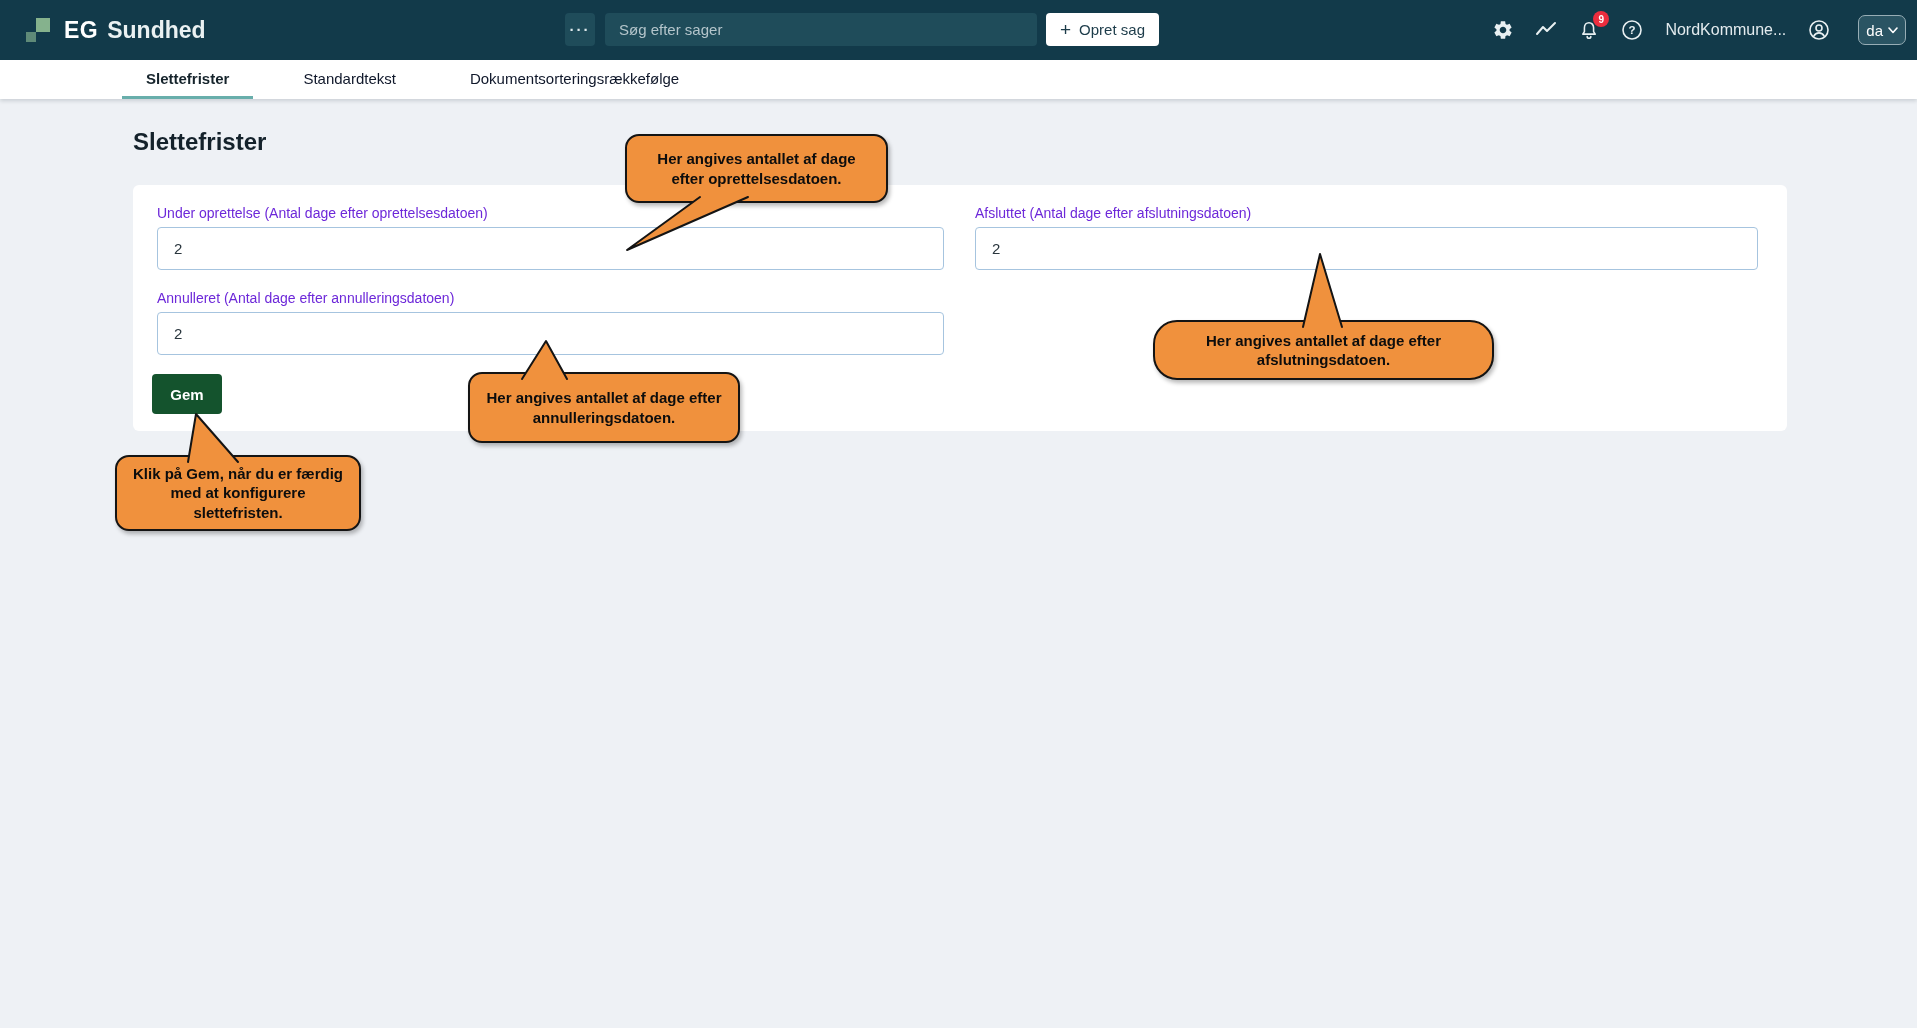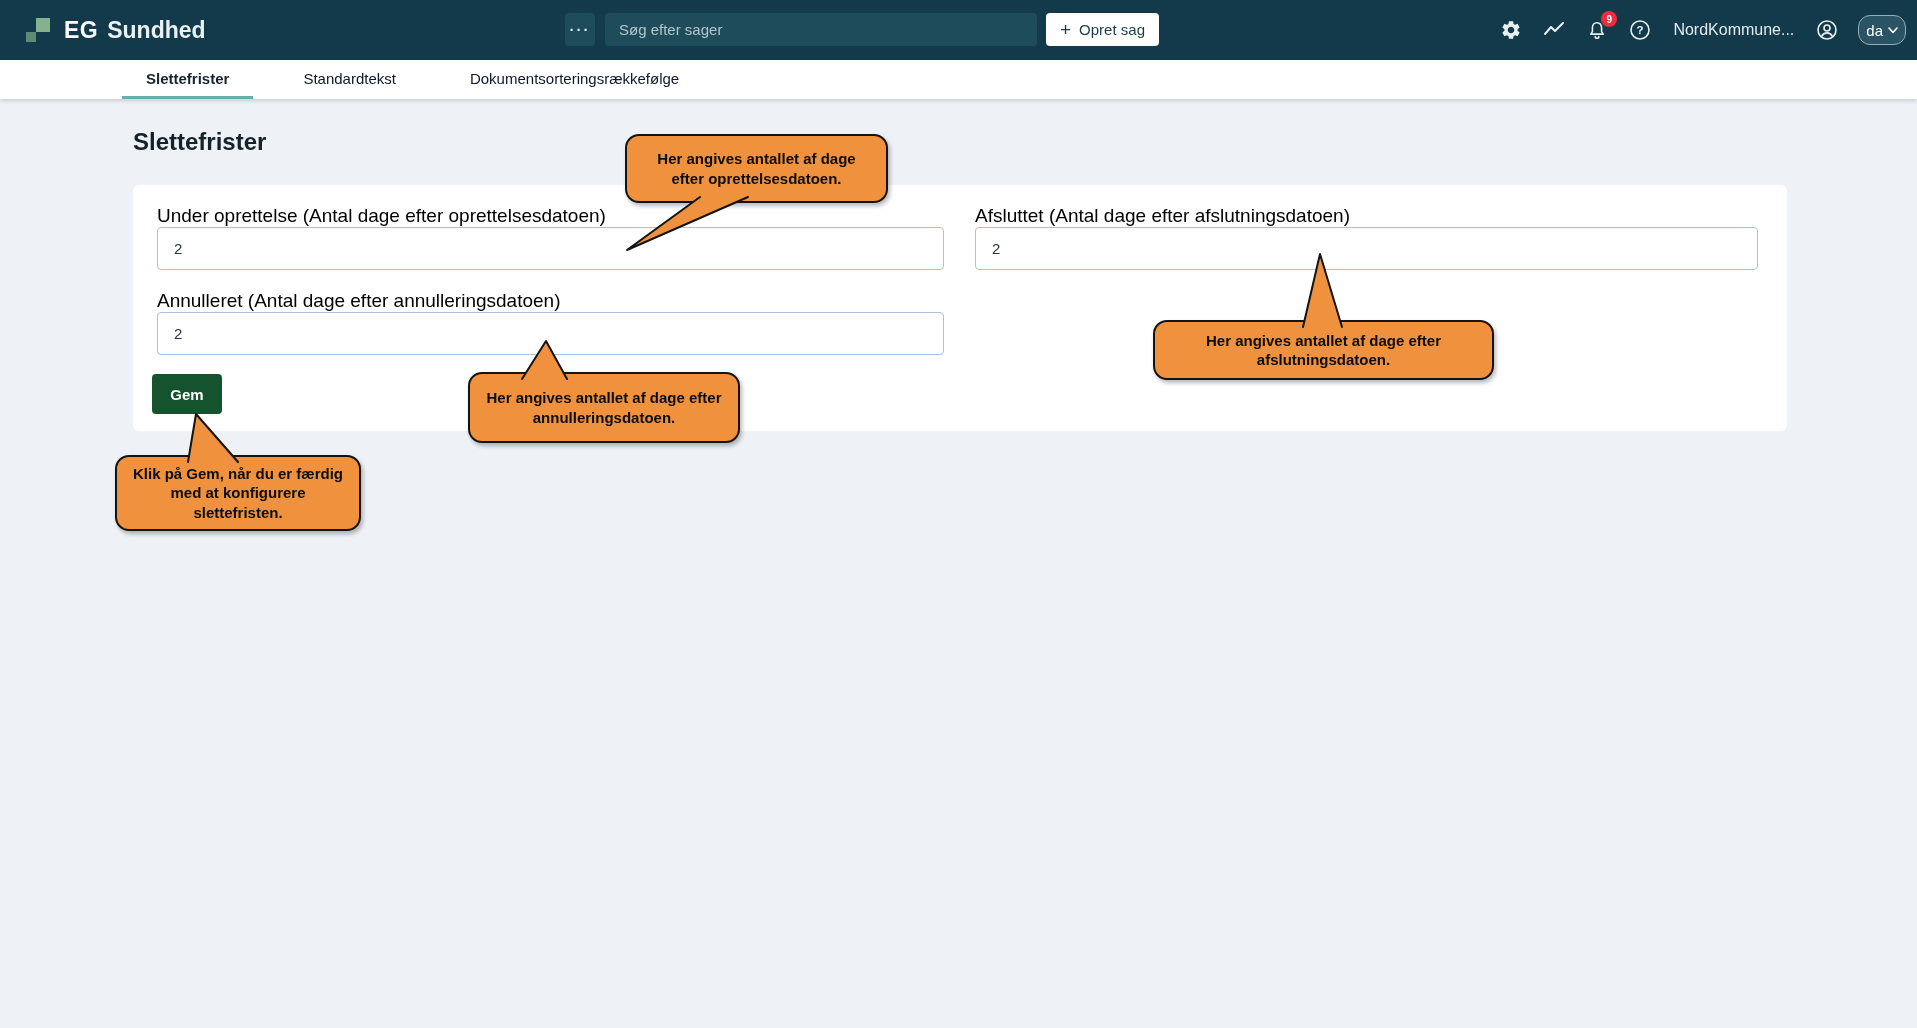--- a/index.html
+++ b/index.html
@@ -53,23 +53,23 @@
   .tb-icon { width: 24px; height: 24px; display: flex; align-items: center; justify-content: center; cursor: pointer; position: relative; }
   .tb-icon svg { display: block; }
   .bell-badge {
     position: absolute; top: -7px; right: -8px; min-width: 16px; height: 16px;
     background: #ec2d3e; border-radius: 50%; color: #fff;
     font-size: 10px; font-weight: 700; display: flex; align-items: center; justify-content: center;
     padding: 0 3px;
   }
   .tenant { color: #e3ebee; font-size: 16px; white-space: nowrap; padding: 0 2px; }
   .lang-select {
-    height: 30px; background: #2a5463; border: 1px solid #97adb5; border-radius: 12px;
+    height: 30px; background: #2a5463; border: 1px solid #97adb5; border-radius: 7px;
     display: flex; align-items: center; gap: 5px; padding: 0 7px;
-    color: #ffffff; font-size: 15px; cursor: pointer;
+    color: #ffffff; font-size: 15px; cursor: pointer; margin-left: 8px;
   }
 
   
   .tabbar {
     position: absolute; left: 0; top: 60px; width: 1917px; height: 39px;
     background: #ffffff; z-index: 9;
     box-shadow: 0 2px 4px rgba(20,40,50,0.16);
     display: flex; align-items: stretch; padding-left: 122px;
   }
   .tab {
@@ -80,21 +80,21 @@
 
   
   .page-title {
     position: absolute; left: 133px; top: 128px;
     font-size: 24px; font-weight: 600; color: #14222b;
   }
   .card {
     position: absolute; left: 133px; top: 185px; width: 1654px; height: 246px;
     background: #ffffff; border-radius: 6px; z-index: 1;
   }
-  .field-label { position: absolute; font-size: 19px; color: #000000; }
+  .field-label { position: absolute; font-size: 14px; color: #6d28d9; }
   .lbl-1 { left: 24px;  top: 20px; }
   .lbl-2 { left: 842px; top: 20px; }
   .lbl-3 { left: 24px;  top: 105px; }
   .num-input {
     position: absolute; height: 43px;
     border: 1px solid #a6c4df; border-radius: 4px; background: #ffffff;
     font-size: 15px; color: #2a363e; padding: 0 16px;
     font-family: "Liberation Sans", "DejaVu Sans", sans-serif;
   }
   .inp-1 { left: 24px;  top: 42px;  width: 787px; }
@@ -109,21 +109,21 @@
 
   
   .callout {
     position: absolute; z-index: 4;
     background: #f0913d; border: 2px solid #141414; border-radius: 14px;
     display: flex; align-items: center; justify-content: center; text-align: center;
     font-size: 15px; font-weight: 700; color: #0d0d0d; line-height: 1.3;
     padding: 24px 14px; box-shadow: 2px 3px 4px rgba(0,0,0,0.28);
   }
   .co-1 { left: 625px;  top: 134px; width: 263px; height: 69px; }
-  .co-2 { left: 1153px; top: 320px; width: 341px; height: 60px; }
+  .co-2 { left: 1153px; top: 320px; width: 341px; height: 60px; border-radius: 24px; }
   .co-3 { left: 468px;  top: 372px; width: 272px; height: 71px; }
   .co-4 { left: 115px;  top: 455px; width: 246px; height: 76px; }
   .tail { position: absolute; z-index: 5; pointer-events: none; }
   .t-1 { left: 615px;  top: 195px; }
   .t-2 { left: 1295px; top: 250px; }
   .t-3 { left: 515px;  top: 337px; }
   .t-4 { left: 180px;  top: 410px; }
 </style>
 </head>
 <body>

